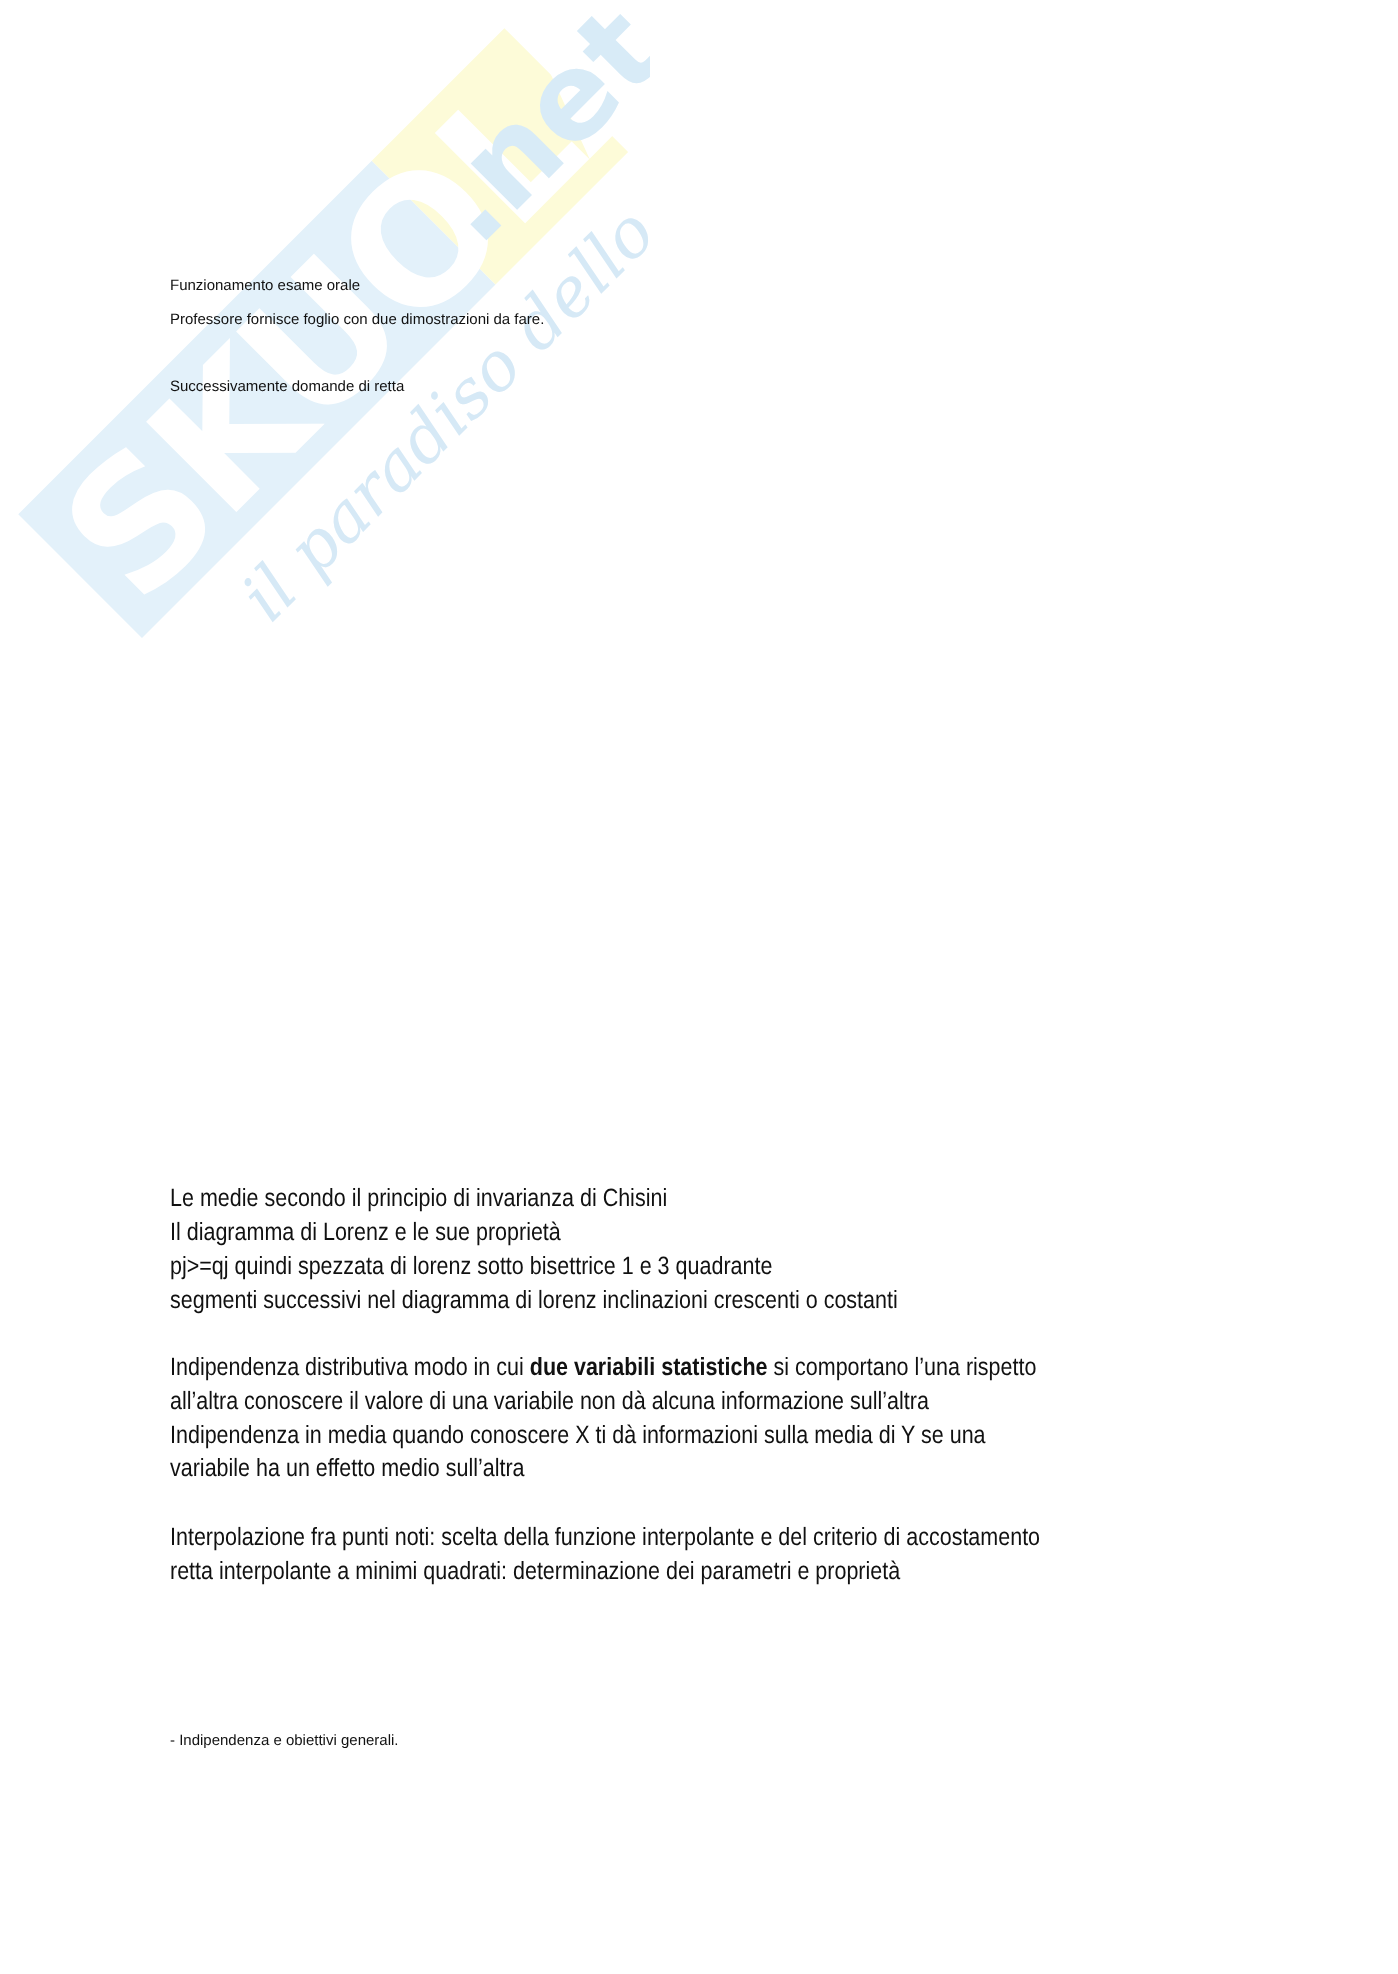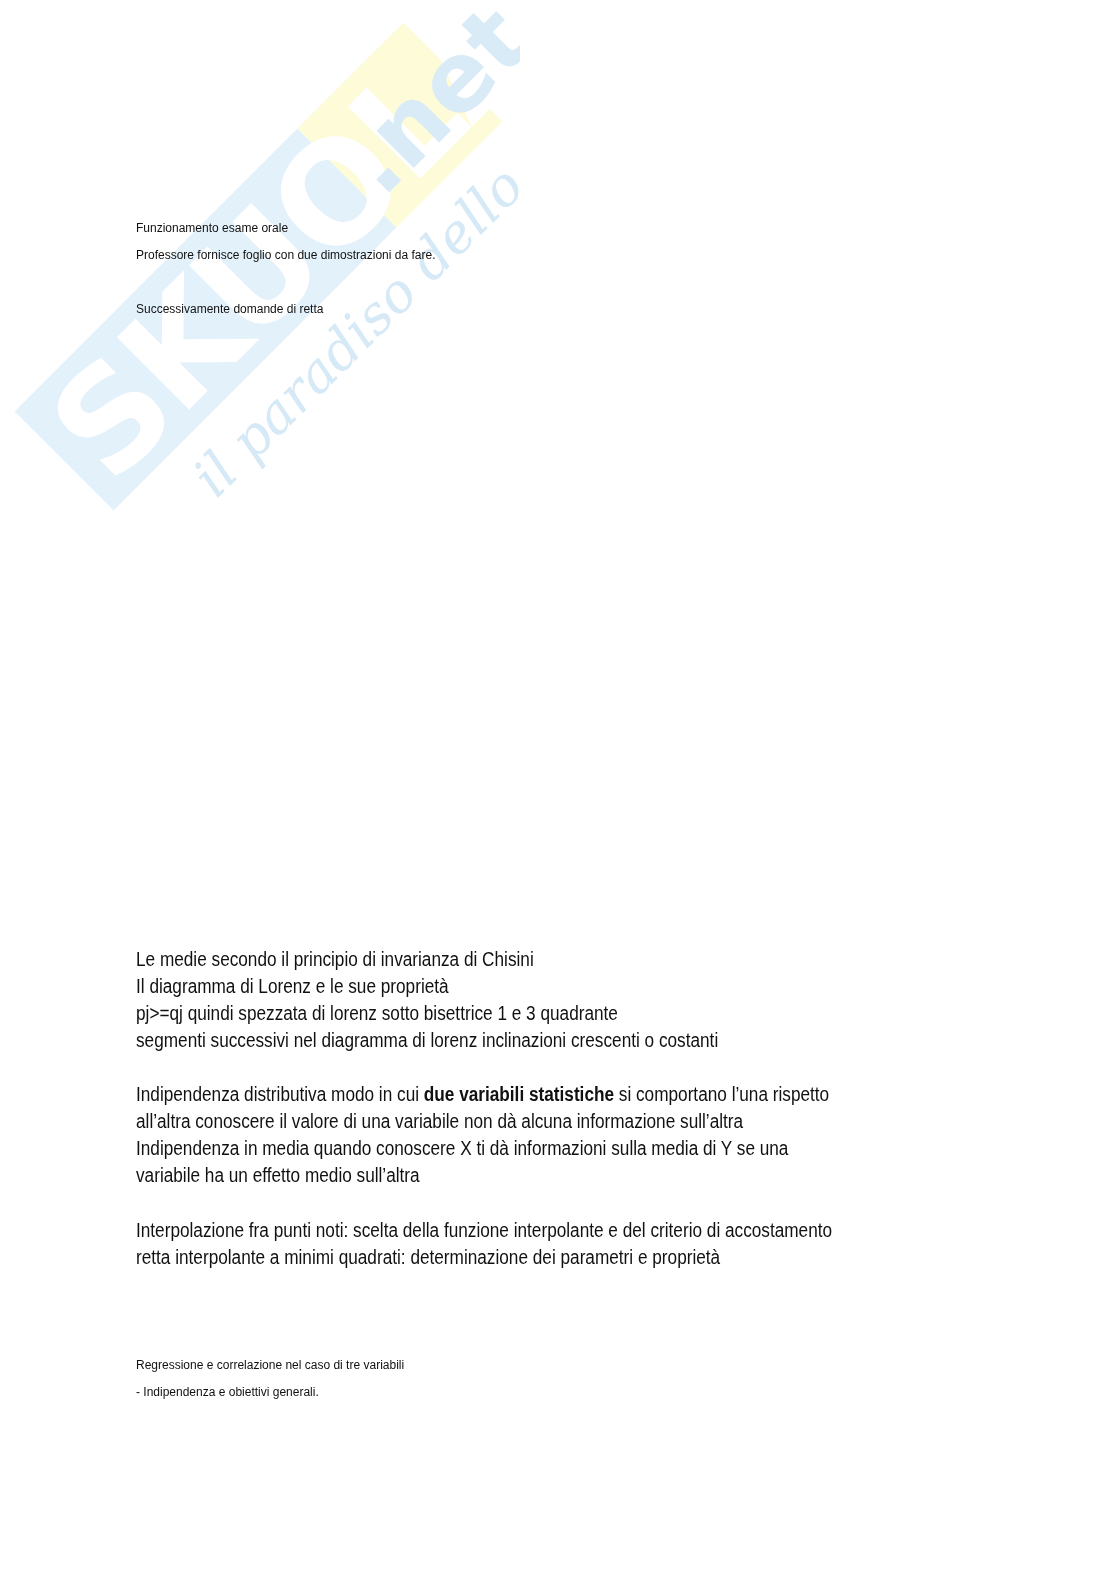--- a/index.html
+++ b/index.html
@@ -47,16 +47,15 @@
   <div class="text-line condensed" style="top:1083px">
     <span>Indipendenza distributiva modo in cui </span><span class="bold">due variabili statistiche</span><span> si comportano l’una rispetto</span>
   </div>
   <div class="text-line condensed" style="top:1110px">all’altra  conoscere il valore di una variabile non dà alcuna informazione sull’altra</div>
   <div class="text-line condensed" style="top:1137px">Indipendenza in media quando conoscere X ti dà informazioni sulla media di Y se una</div>
   <div class="text-line condensed" style="top:1164px">variabile ha un effetto medio sull’altra</div>
 
   <div class="text-line condensed" style="top:1219px">Interpolazione fra punti noti: scelta della funzione interpolante e del criterio di accostamento</div>
   <div class="text-line condensed" style="top:1246px">retta interpolante a minimi quadrati: determinazione dei parametri e proprietà</div>
 
-  <div class="text-line" style="top:1354px">Regressione e correlazione nel caso di tre variabili</div>
   <div class="text-line" style="top:1381px">- Indipendenza e obiettivi generali.</div>
 
 </div>
 
 </body></html>

